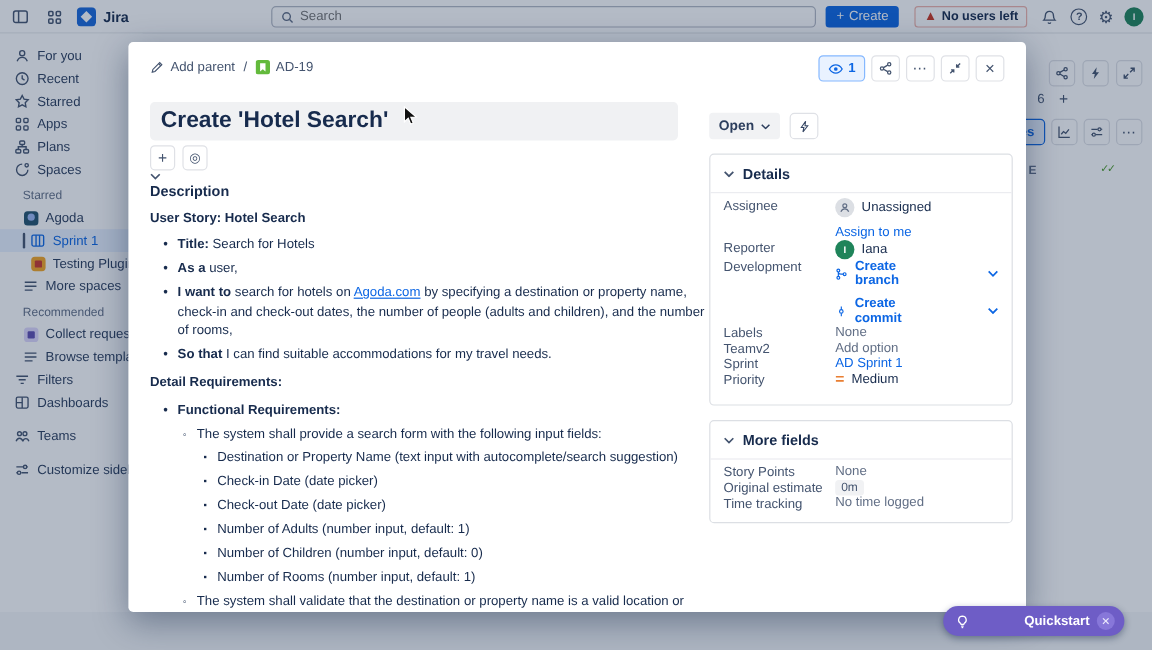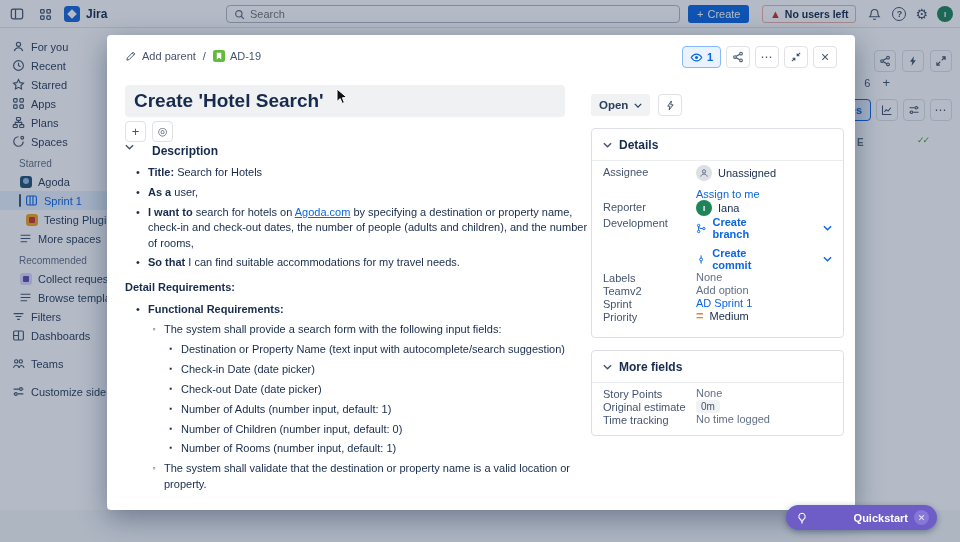--- a/index.html
+++ b/index.html
@@ -66,21 +66,21 @@
   .m-breadcrumb .bc-link { cursor:pointer; display:flex; align-items:center; gap:5px; }
   .m-controls { position:absolute; right:18px; top:11px; display:flex; gap:5px; align-items:center; }
   .ctl { height:22px; min-width:24px; border:1px solid #DFE1E6; border-radius:4px; background:#fff; color:#44546F; display:flex; align-items:center; justify-content:center; gap:4px; cursor:pointer; padding:0 4px; }
   .ctl.watch { border-color:#85B8FF; background:#E9F2FF; color:#0C66E4; font-size:11px; font-weight:bold; padding:0 7px; }
   .ctl .x { font-size:14px; line-height:1; }
   .m-title { position:absolute; left:18px; top:50px; width:440px; background:#F0F1F3; border-radius:4px; padding:5px 9px; font-size:19px; font-weight:bold; color:#172B4D; cursor:text; }
   .m-tools { position:absolute; left:18px; top:86px; display:flex; gap:6px; }
   .m-tool { width:21px; height:21px; border:1px solid #DFE1E6; border-radius:4px; background:#fff; color:#44546F; display:flex; align-items:center; justify-content:center; font-size:13px; cursor:pointer; }
 
   .m-left { position:absolute; left:18px; top:104px; width:463px; bottom:0; overflow:hidden; }
-  .desc-hd { display:flex; align-items:flex-start; gap:18px; font-size:12px; font-weight:bold; color:#172B4D; margin:5px 0 7px; cursor:pointer; }
+  .desc-hd { display:flex; align-items:flex-start; gap:2px; font-size:12px; font-weight:bold; color:#172B4D; margin:5px 0 7px; cursor:pointer;flex-direction:column; }
   .desc-hd .chev { color:#44546F; }
   .desc-body { font-size:11px; color:#172B4D; line-height:1.4; }
   .desc-p { font-weight:bold; margin:9px 0 7px; }
   .desc-li { display:flex; gap:7px; margin:4.5px 0; }
   .desc-li .blt { flex:none; width:6px; text-align:center; }
   .desc-li.lv1 { padding-left:10px; }
   .desc-li.lv2 { padding-left:26px; }
   .desc-li.lv2 .blt { font-size:9px; padding-top:1px; }
   .desc-li.lv3 { padding-left:43px; }
   .desc-li.lv3 .blt { font-size:8px; padding-top:1px; }
@@ -436,20 +436,21 @@
   <div class="m-left">
     <div class="desc-hd">
       <span class="chev">
         <svg width="9" height="6" viewBox="0 0 10 6" fill="none" stroke="currentColor" stroke-width="1.6">
             <path d="M1 1l4 4 4-4"></path>
           </svg>
       </span>
       <span>Description</span>
     </div>
     <div class="desc-body" id="desc-body">
+        <div class="desc-p">User Story: Hotel Search</div>
         <div class="desc-li lv1">
           <span class="blt">•</span>
           <span><b>Title:</b> Search for Hotels</span>
         </div>
         <div class="desc-li lv1">
           <span class="blt">•</span>
           <span><b>As a</b> user,</span>
         </div>
         <div class="desc-li lv1">
           <span class="blt">•</span>

